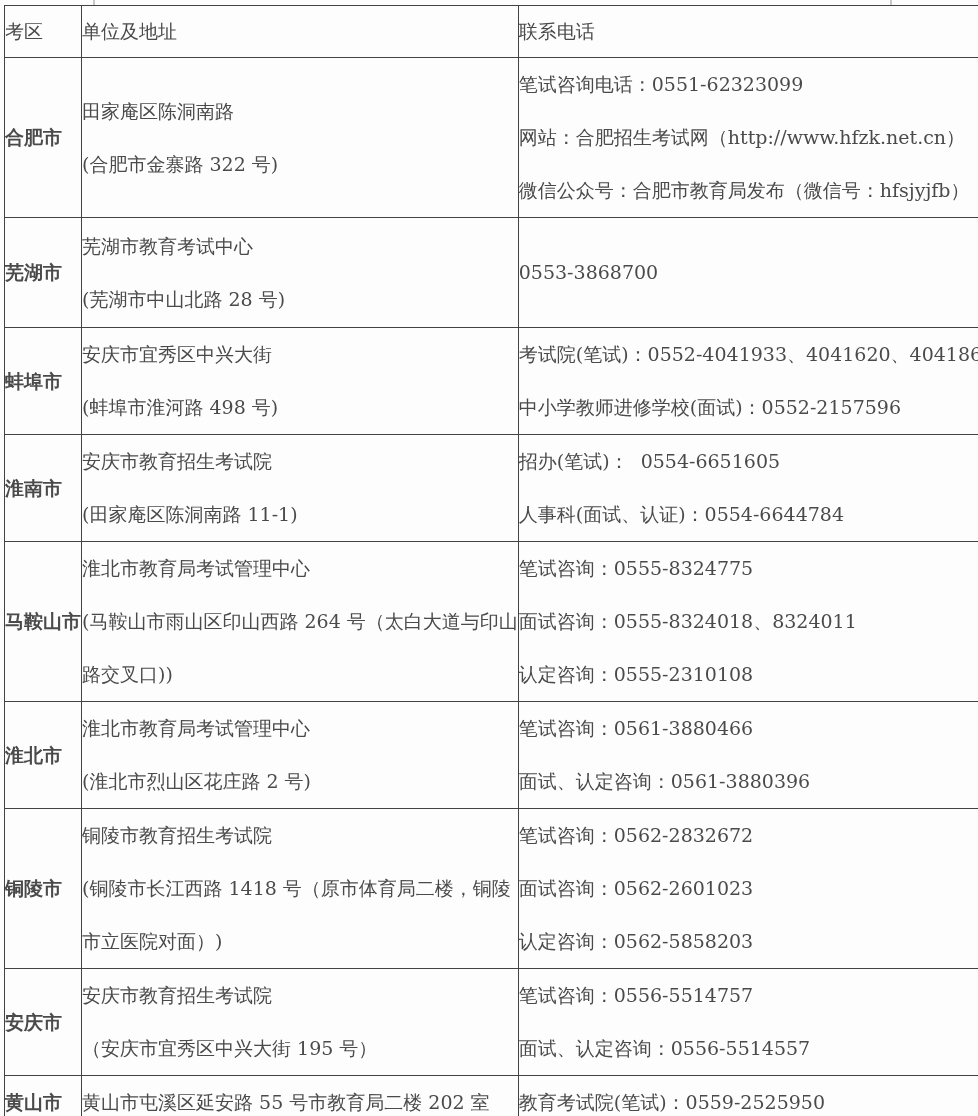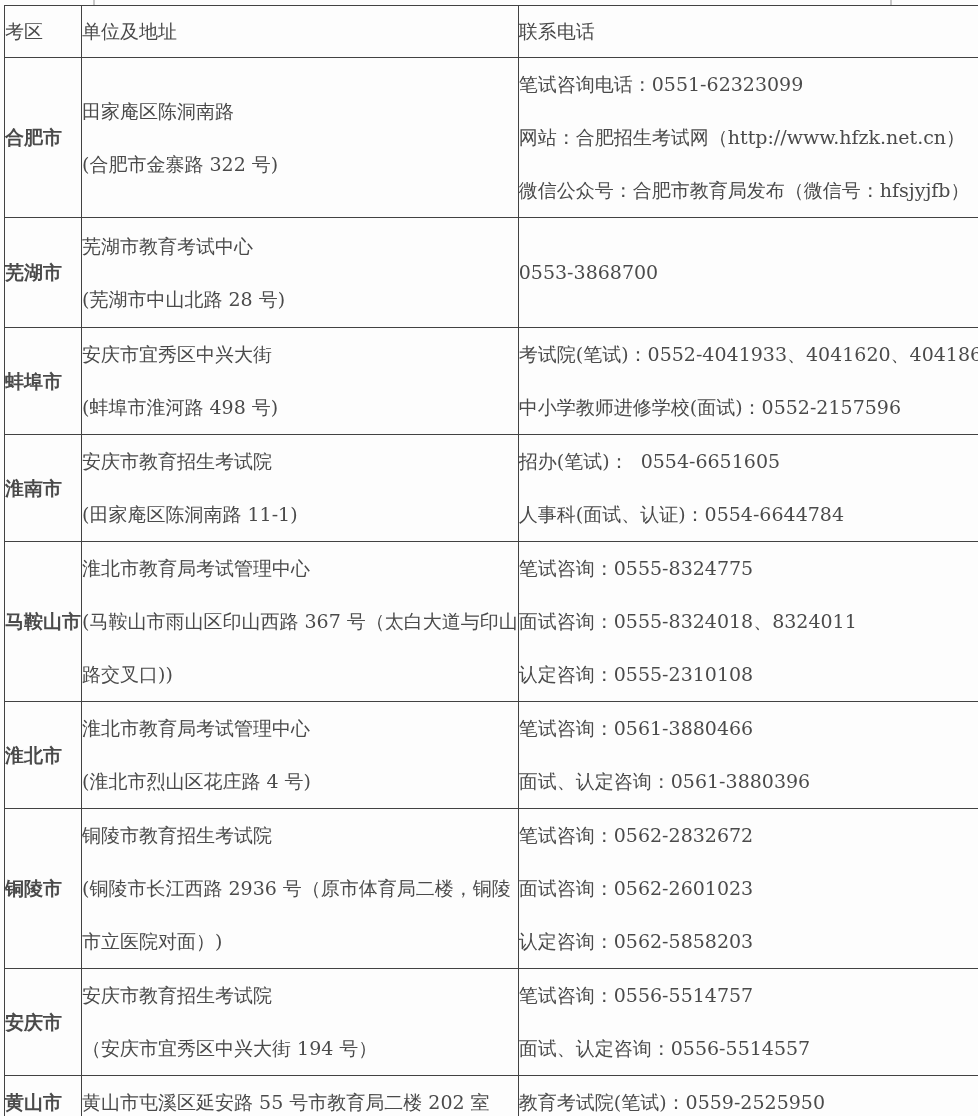--- a/index.html
+++ b/index.html
@@ -130,67 +130,67 @@
         <div class="line">人事科(面试、认证)：0554-6644784</div>
       </td>
     </tr>
 
     <tr style="height:156px">
       <td class="c1">
             <div class="line">马鞍山市</div>
           </td>
       <td class="c2">
         <div class="line">淮北市教育局考试管理中心</div>
-        <div class="line">(马鞍山市雨山区印山西路 367 号（太白大道与印山</div>
+        <div class="line">(马鞍山市雨山区印山西路 264 号（太白大道与印山</div>
         <div class="line">路交叉口))</div>
       </td>
       <td class="c3">
         <div class="line">笔试咨询：0555-8324775</div>
         <div class="line">面试咨询：0555-8324018、8324011</div>
         <div class="line">认定咨询：0555-2310108</div>
       </td>
     </tr>
 
     <tr style="height:105px">
       <td class="c1">
             <div class="line">淮北市</div>
           </td>
       <td class="c2">
         <div class="line">淮北市教育局考试管理中心</div>
-        <div class="line">(淮北市烈山区花庄路 4 号)</div>
+        <div class="line">(淮北市烈山区花庄路 2 号)</div>
       </td>
       <td class="c3">
         <div class="line">笔试咨询：0561-3880466</div>
         <div class="line">面试、认定咨询：0561-3880396</div>
       </td>
     </tr>
 
     <tr style="height:160px">
       <td class="c1">
             <div class="line">铜陵市</div>
           </td>
       <td class="c2">
         <div class="line">铜陵市教育招生考试院</div>
-        <div class="line">(铜陵市长江西路 2936 号（原市体育局二楼，铜陵</div>
+        <div class="line">(铜陵市长江西路 1418 号（原市体育局二楼，铜陵</div>
         <div class="line">市立医院对面）)</div>
       </td>
       <td class="c3">
         <div class="line">笔试咨询：0562-2832672</div>
         <div class="line">面试咨询：0562-2601023</div>
         <div class="line">认定咨询：0562-5858203</div>
       </td>
     </tr>
 
     <tr style="height:105px">
       <td class="c1">
             <div class="line">安庆市</div>
           </td>
       <td class="c2">
         <div class="line">安庆市教育招生考试院</div>
-        <div class="line">（安庆市宜秀区中兴大街 194 号）</div>
+        <div class="line">（安庆市宜秀区中兴大街 195 号）</div>
       </td>
       <td class="c3">
         <div class="line">笔试咨询：0556-5514757</div>
         <div class="line">面试、认定咨询：0556-5514557</div>
       </td>
     </tr>
 
     <tr style="height:106px" class="cut">
       <td class="c1">
             <div class="line">黄山市</div>

